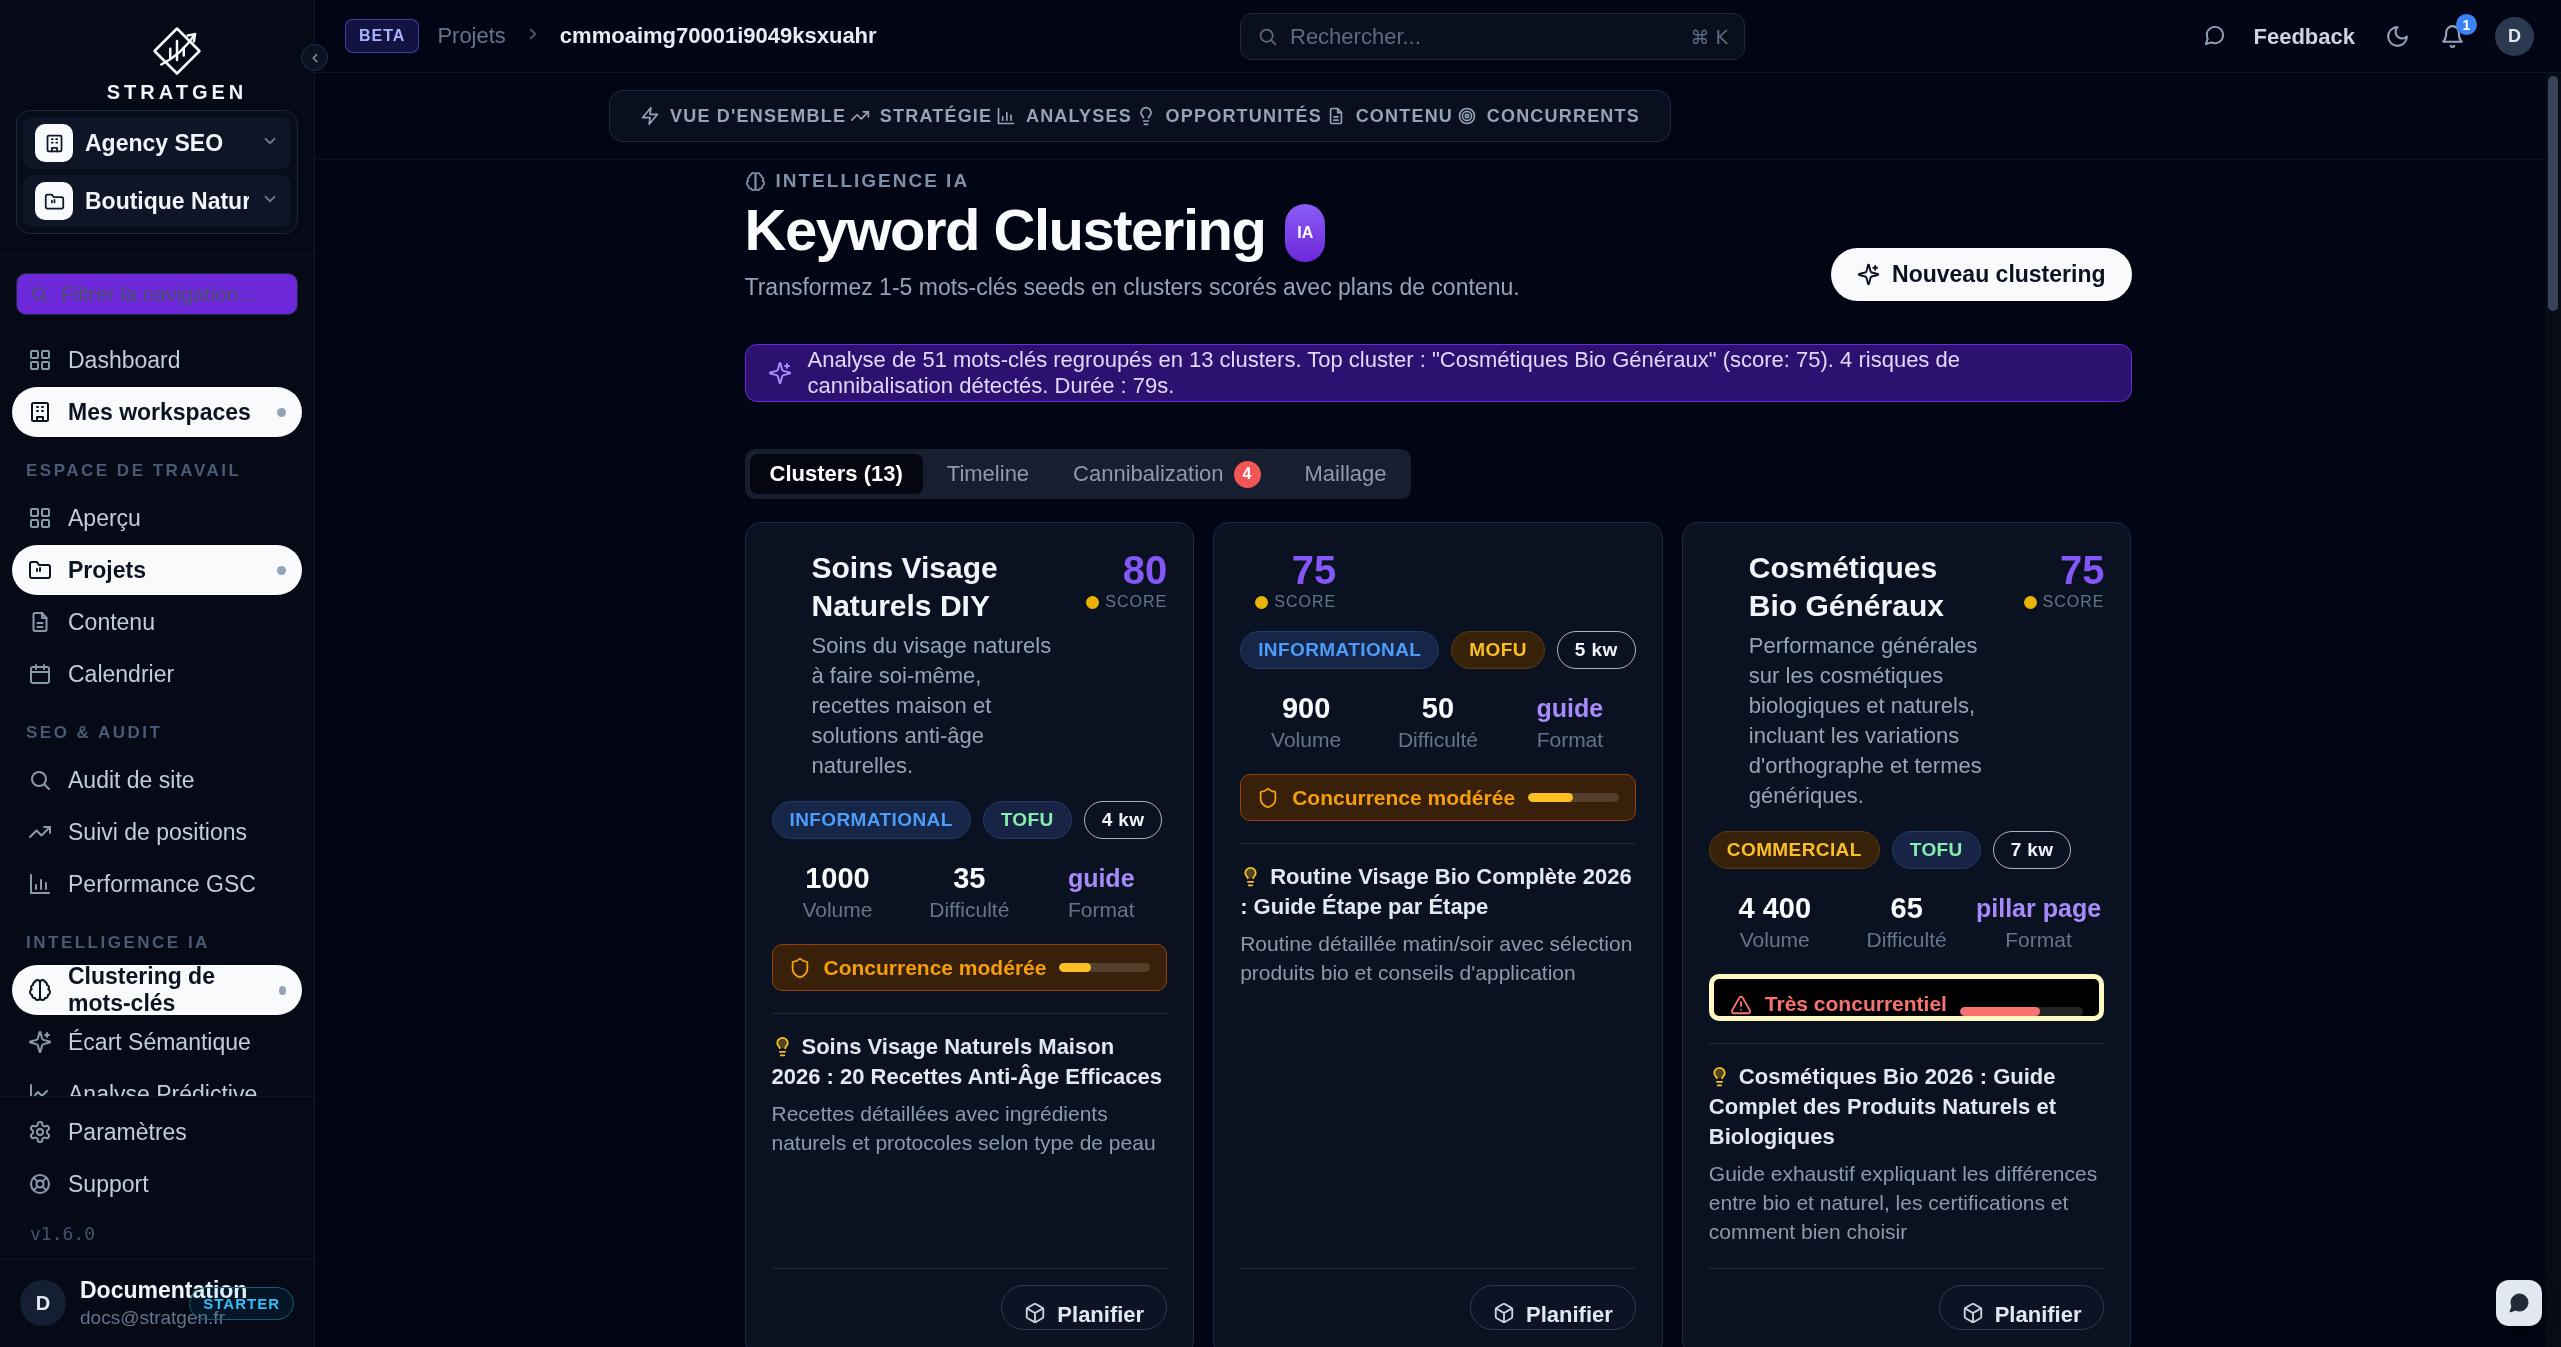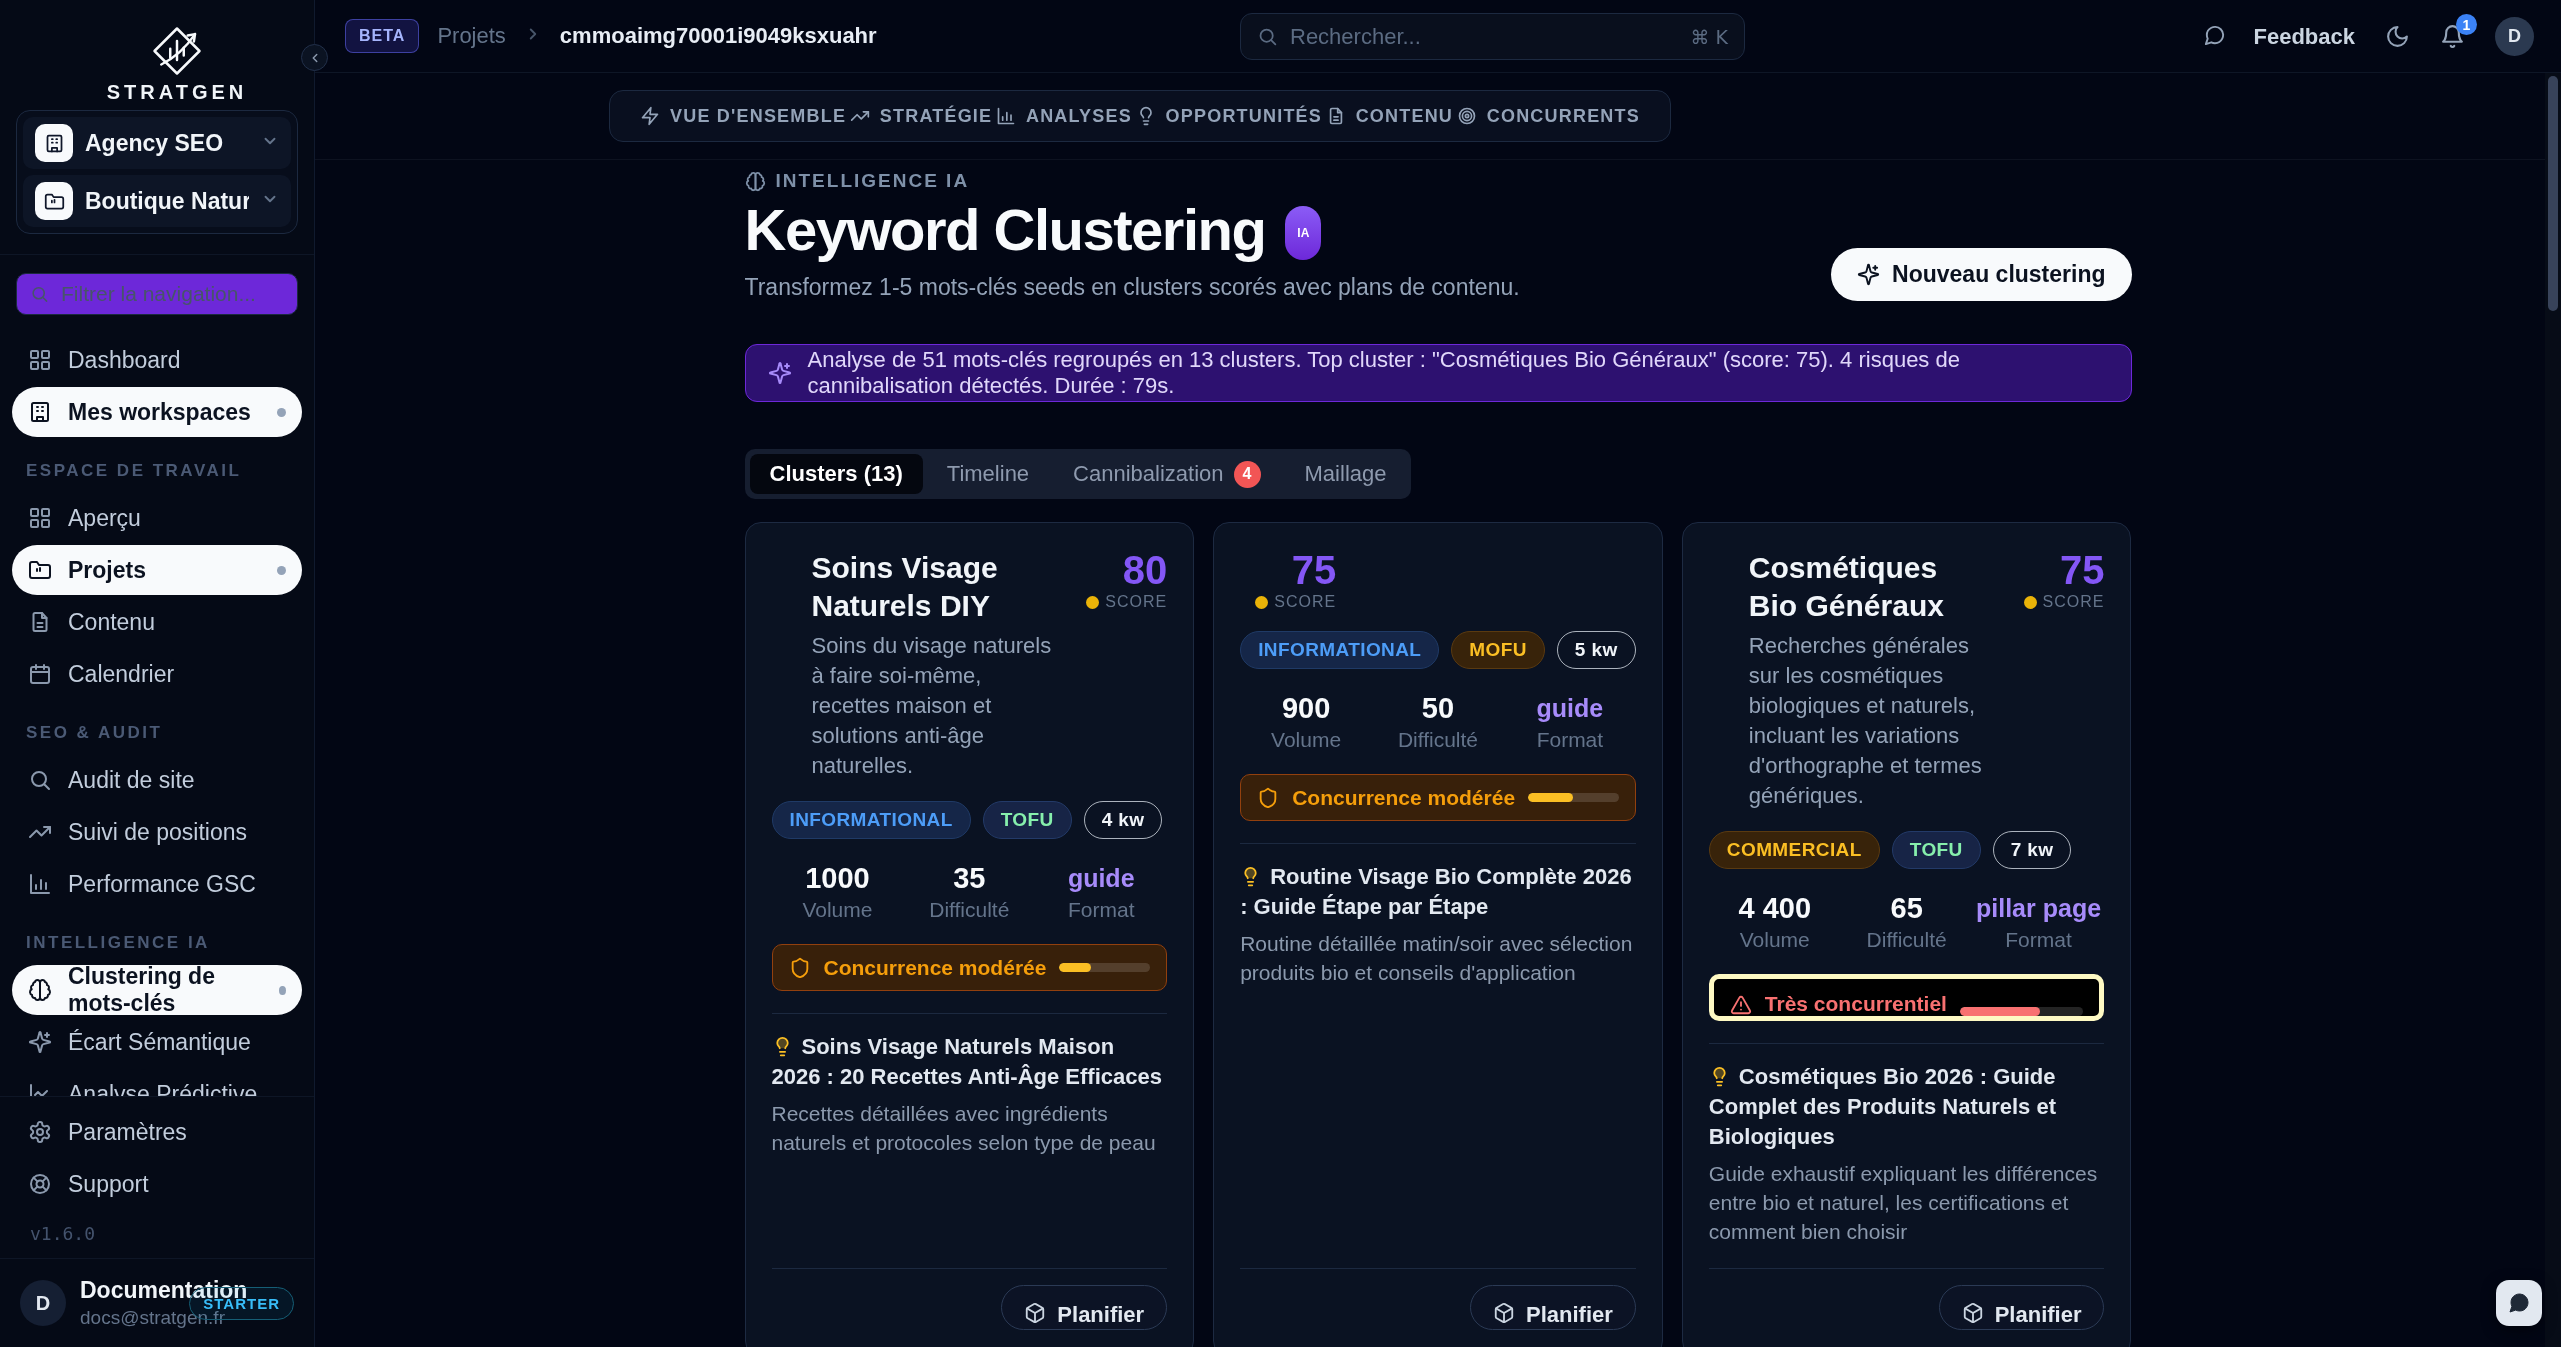--- a/index.html
+++ b/index.html
@@ -91,21 +91,21 @@
   .feature-tab svg { width:20px; height:20px; }
 
   .content { flex:1; overflow:hidden; }
   .page { width:1387px; margin:10px auto 0; }
 
   .eyebrow { display:flex; align-items:center; gap:10px; color:#7e90a8; font-size:19px; font-weight:bold; letter-spacing:2px; }
   .eyebrow svg { width:21px; height:21px; }
   .title-row { display:flex; align-items:flex-end; justify-content:space-between; margin-top:2px; }
   .page-title-wrap { display:flex; align-items:center; gap:20px; }
   h1.page-title { font-size:58px; font-weight:bold; letter-spacing:-1.5px; color:#f8fafc; line-height:72px; }
-  .ia-badge { background:linear-gradient(180deg,#8b5cf6,#6d28d9); color:#fff; font-size:12px; font-weight:bold;
+  .ia-badge { background:linear-gradient(180deg,#8b5cf6,#6d28d9); color:#fff; font-size:16px; font-weight:bold;
     border-radius:999px; padding:20px 12px; margin-top:6px; }
   .page-subtitle { font-size:23px; color:#94a3b8; margin-top:8px; }
   .cta-btn { height:53px; background:#f8fafc; color:#0b1220; border:none; border-radius:27px; display:flex; align-items:center;
     gap:12px; padding:0 26px; font-size:23px; font-weight:bold; cursor:pointer; font-family:"Liberation Sans", sans-serif; }
   .cta-btn svg { width:23px; height:23px; }
 
   .banner { margin-top:43px; height:58px; background:#2d1170; border:1px solid #6d28d9; border-radius:12px;
     display:flex; align-items:center; gap:16px; padding:0 22px; }
   .banner svg { width:24px; height:24px; color:#a78bfa; flex-shrink:0; }
   .banner-text { font-size:22px; color:#e0d7fa; }
@@ -718,21 +718,21 @@
                     </svg>
           <span>Planifier</span>
         </button>
       </div>
     </div>
   </article>
             <article class="card">
     <div class="card-head">
       <div class="card-head-left">
         <h3 class="card-title">Cosmétiques Bio Généraux</h3>
-        <p class="card-desc">Recherches générales sur les cosmétiques biologiques et naturels, incluant les variations d'orthographe et termes génériques.</p>
+        <p class="card-desc">Performance générales sur les cosmétiques biologiques et naturels, incluant les variations d'orthographe et termes génériques.</p>
       </div>
       <div class="score">
         <div class="score-num">75</div>
         <div class="score-label-row">
           <span class="score-dot"></span>
           <span class="score-label">SCORE</span>
         </div>
       </div>
     </div>
     <div class="badges">

